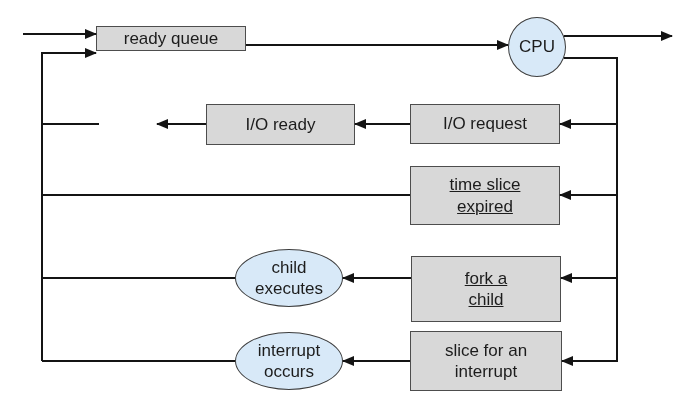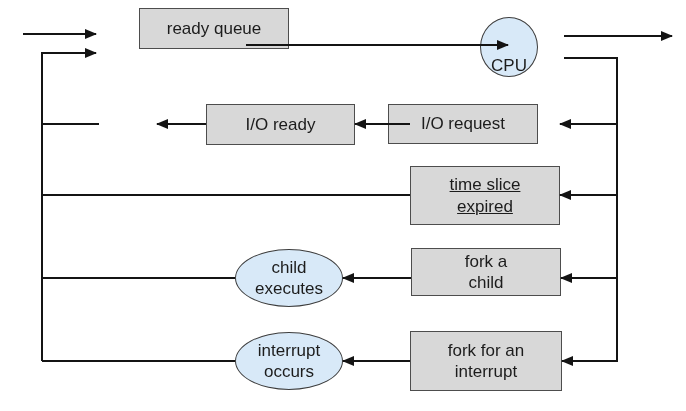--- a/index.html
+++ b/index.html
@@ -49,49 +49,49 @@
   svg.wires .arrowhead{
     fill:var(--line);
     stroke:none;
   }
 </style>
 </head>
 <body>
 
 <div class="canvas">
 
-  <div class="node shape-rect" style="left:96px;top:8px;width:150px;height:41px;margin-left:43px;">
+  <div class="node shape-rect" style="left:96px;top:26px;width:150px;height:25px;">
     <span>ready queue</span>
   </div>
 
-  <div class="node shape-round" style="left:480px;top:17px;width:58px;height:60px;align-items:flex-end;">
+  <div class="node shape-round" style="left:508px;top:17px;width:58px;height:60px;">
     <span>CPU</span>
   </div>
 
 
   <div class="node shape-rect" style="left:206px;top:104px;width:149px;height:41px;">
     <span>I/O ready</span>
   </div>
 
-  <div class="node shape-rect" style="left:388px;top:104px;width:150px;height:40px;">
+  <div class="node shape-rect" style="left:410px;top:104px;width:150px;height:40px;">
     <span>I/O request</span>
   </div>
 
   <div class="node shape-rect" style="left:410px;top:166px;width:150px;height:59px;text-decoration:underline;">
     <span>time slice
 expired</span>
   </div>
 
-  <div class="node shape-rect" style="left:411px;top:248px;width:150px;height:48px;">
+  <div class="node shape-rect" style="left:411px;top:256px;width:150px;height:66px;text-decoration:underline;">
     <span>fork a
 child</span>
   </div>
 
   <div class="node shape-rect" style="left:410px;top:331px;width:152px;height:60px;">
-    <span>fork for an
+    <span>slice for an
 interrupt</span>
   </div>
 
   <div class="node shape-round" style="left:235px;top:249px;width:108px;height:58px;">
     <span>child
 executes</span>
   </div>
 
   <div class="node shape-round" style="left:235px;top:332px;width:108px;height:58px;">
     <span>interrupt

